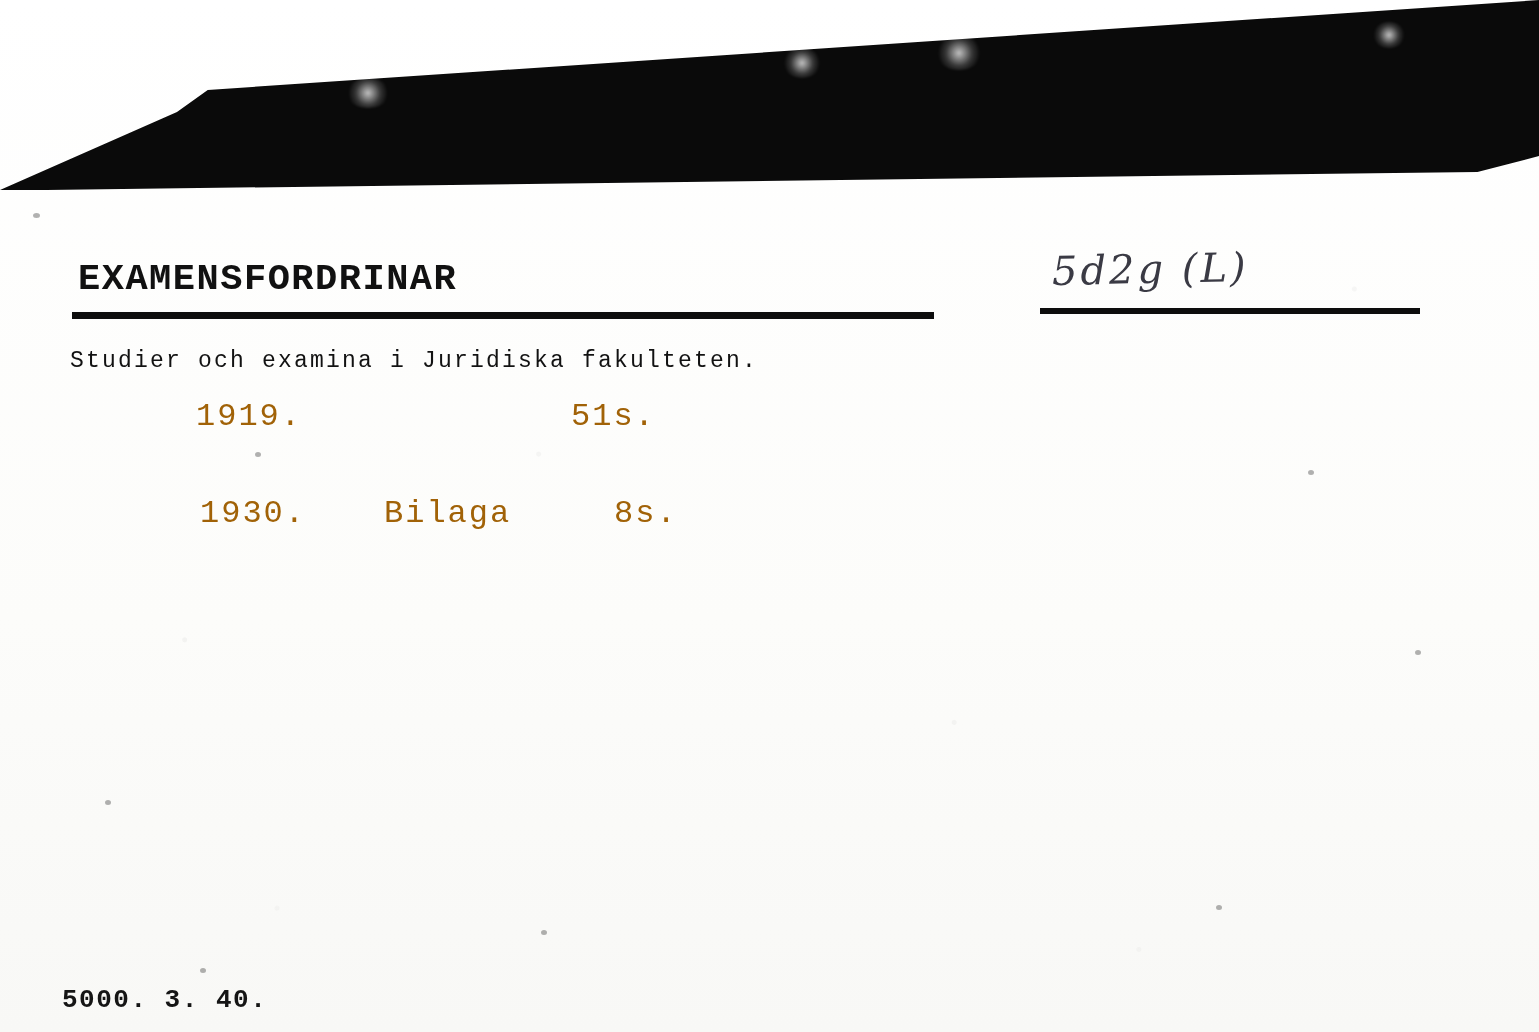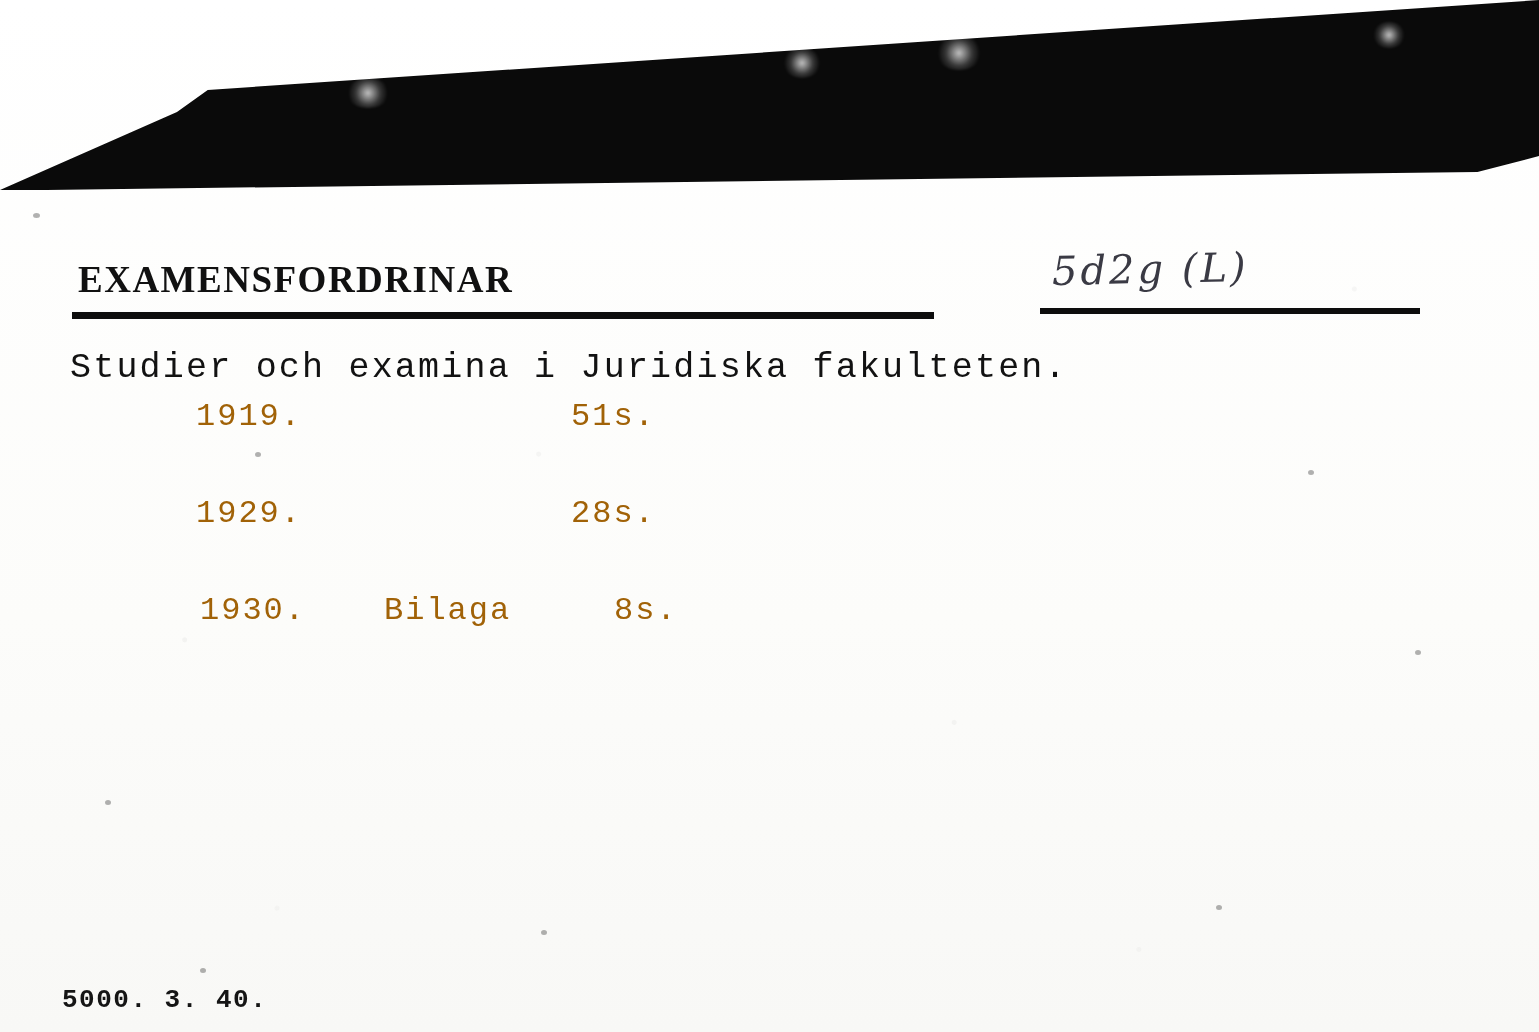--- a/index.html
+++ b/index.html
@@ -65,21 +65,20 @@
     width: 1539px;
     height: 1032px;
   }
 
   .heading-row {
     position: absolute;
     left: 72px;
     top: 258px;
     width: 1380px;
     height: 70px;
-    font-family: Liberation Serif, serif;
   }
   .heading-title {
     position: absolute;
     left: 6px;
     top: 0px;
     font-size: 37px;
     letter-spacing: 1.5px;
     font-weight: 700;
     color: #111;
     white-space: nowrap;
@@ -118,21 +117,21 @@
     top: 62px;
     width: 380px;
     height: 6px;
     background: #0d0d0d;
   }
 
   .subtitle {
     position: absolute;
     left: 70px;
     top: 348px;
-    font-size: 35px;
+    font-size: 23px;
     letter-spacing: 2.2px;
     color: #121212;
     white-space: nowrap;
   }
 
   .entries {
     position: absolute;
     left: 196px;
     top: 398px;
     width: 900px;
@@ -212,24 +211,20 @@
       <div class="shelfmark-text">5d2g (L)</div>
       <div class="shelfmark-rule"></div>
     </div>
 
     <div class="subtitle">Studier och examina i Juridiska fakulteten.</div>
 
     <div class="entries">
       <div class="entry">
         <span class="year">1919.</span>
         <span class="pages">51s.</span>
-      </div>
-      <div class="entry">
-        <span class="year">1929.</span>
-        <span class="pages">28s.</span>
       </div>
       <div class="entry last">
         <span class="year">1930.</span>
         <span class="label">Bilaga</span>
         <span class="pages">8s.</span>
       </div>
     </div>
 
     <div class="footer-code">5000. 3. 40.</div>
 

